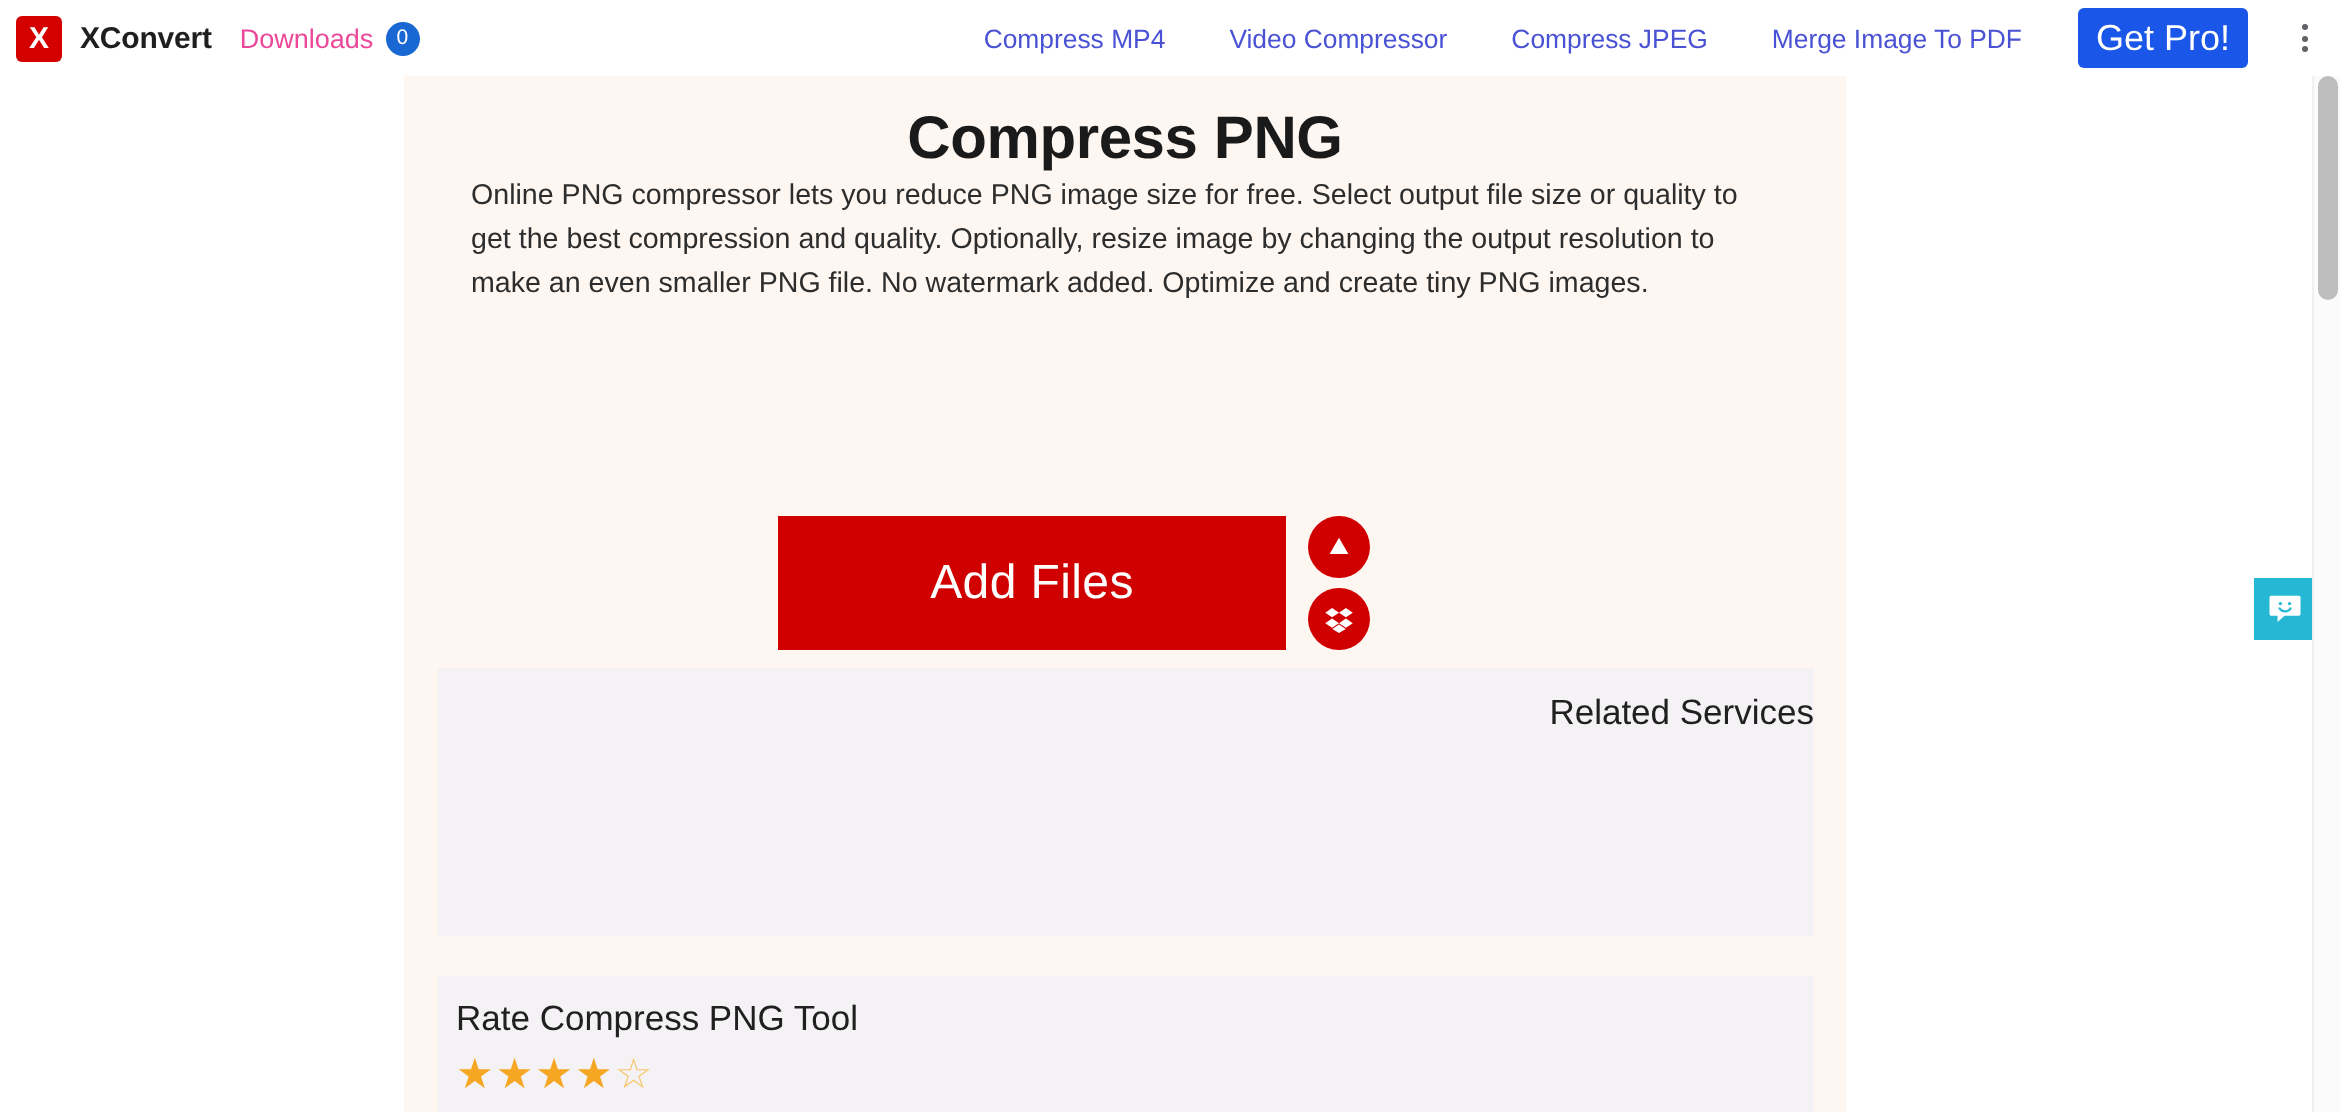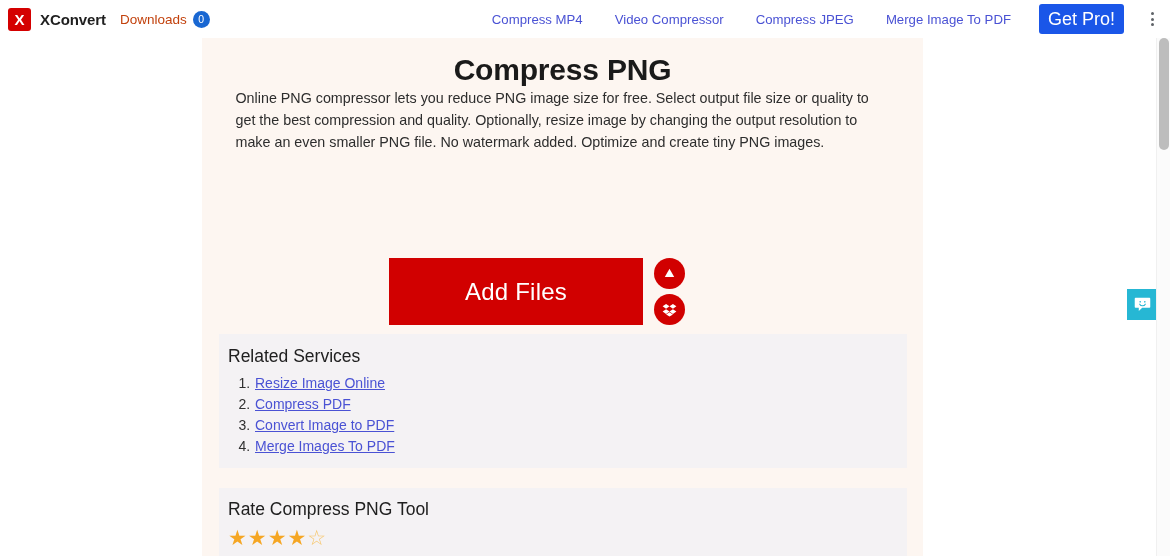--- a/index.html
+++ b/index.html
@@ -65,21 +65,21 @@
   .downloads-link {
     display: flex;
     align-items: center;
     gap: 6px;
     margin-left: 14px;
     cursor: pointer;
   }
 
   .downloads-text {
     font-size: 13.5px;
-    color: #c2410c;
+    color: #ec4899;
   }
 
   .downloads-badge {
     min-width: 17px;
     height: 17px;
     border-radius: 50%;
     background: #1967d2;
     color: #ffffff;
     font-size: 10.5px;
     display: flex;
@@ -214,20 +214,21 @@
 
   
   .related-card {
     position: absolute;
     top: 296px;
     left: 17px;
     width: 688px;
     height: 134px;
     background: #f4f2f4;
     padding: 12px 0 0 9px;
+    text-align: right;
   }
 
   .card-heading {
     font-size: 17.5px;
     color: #202020;
     font-weight: normal;
     margin-bottom: 6px;
   }
 
   .related-list {
@@ -384,34 +385,20 @@
             <path d="M17.5 11.6 L23 15.3 L17.5 19 L12 15.3 Z" fill="#ffffff"></path>
             <path d="M12 16.4 L17.4 19.9 L12 23.2 L6.6 19.9 Z" fill="#ffffff"></path>
           </svg>
         </button>
 
       </div>
     </div>
 
     <div class="related-card">
       <div class="card-heading">Related Services</div>
-      <ol class="related-list">
-        <li>
-          <a>Resize Image Online</a>
-        </li>
-        <li>
-          <a>Compress PDF</a>
-        </li>
-        <li>
-          <a>Convert Image to PDF</a>
-        </li>
-        <li>
-          <a>Merge Images To PDF</a>
-        </li>
-      </ol>
     </div>
 
     <div class="rate-card">
       <div class="card-heading">Rate Compress PNG Tool</div>
       <div class="stars">
         <span class="star star-full">★</span>
         <span class="star star-full">★</span>
         <span class="star star-full">★</span>
         <span class="star star-full">★</span>
         <span class="star star-empty">☆</span>

